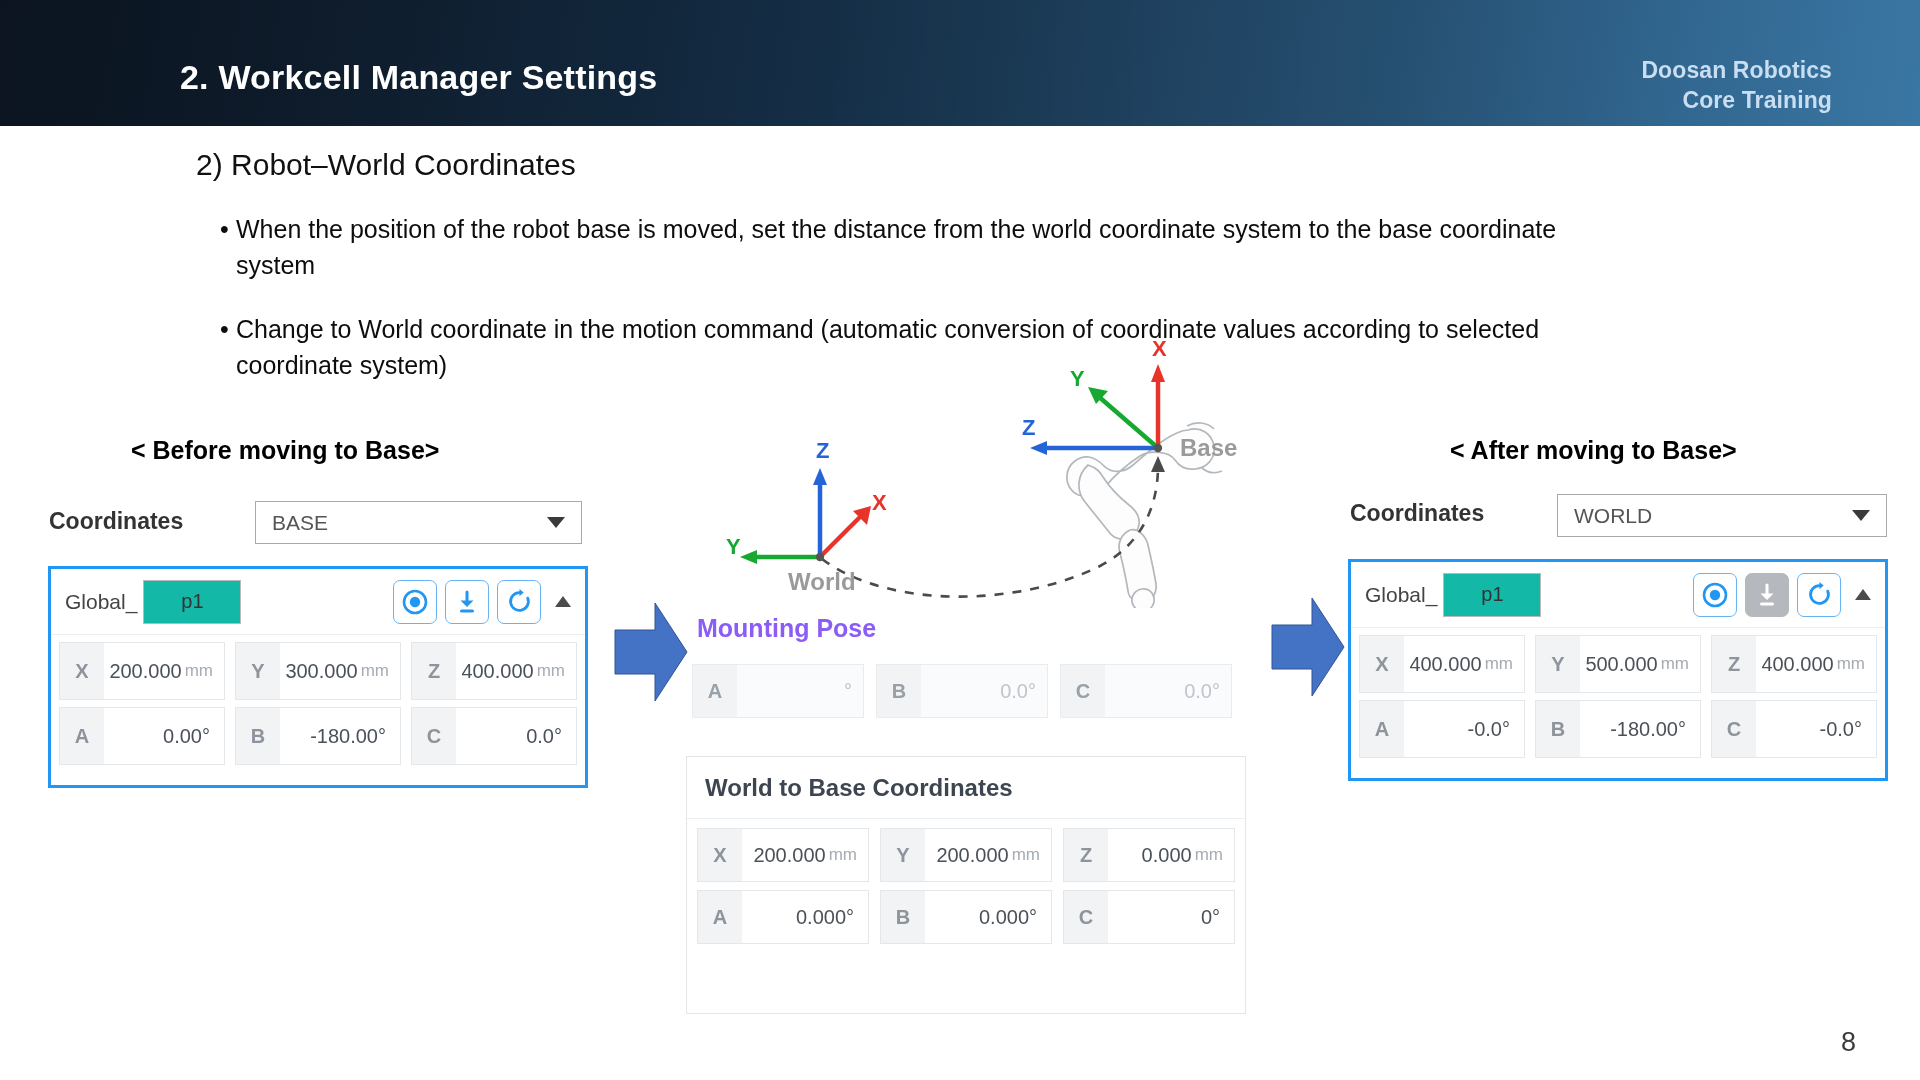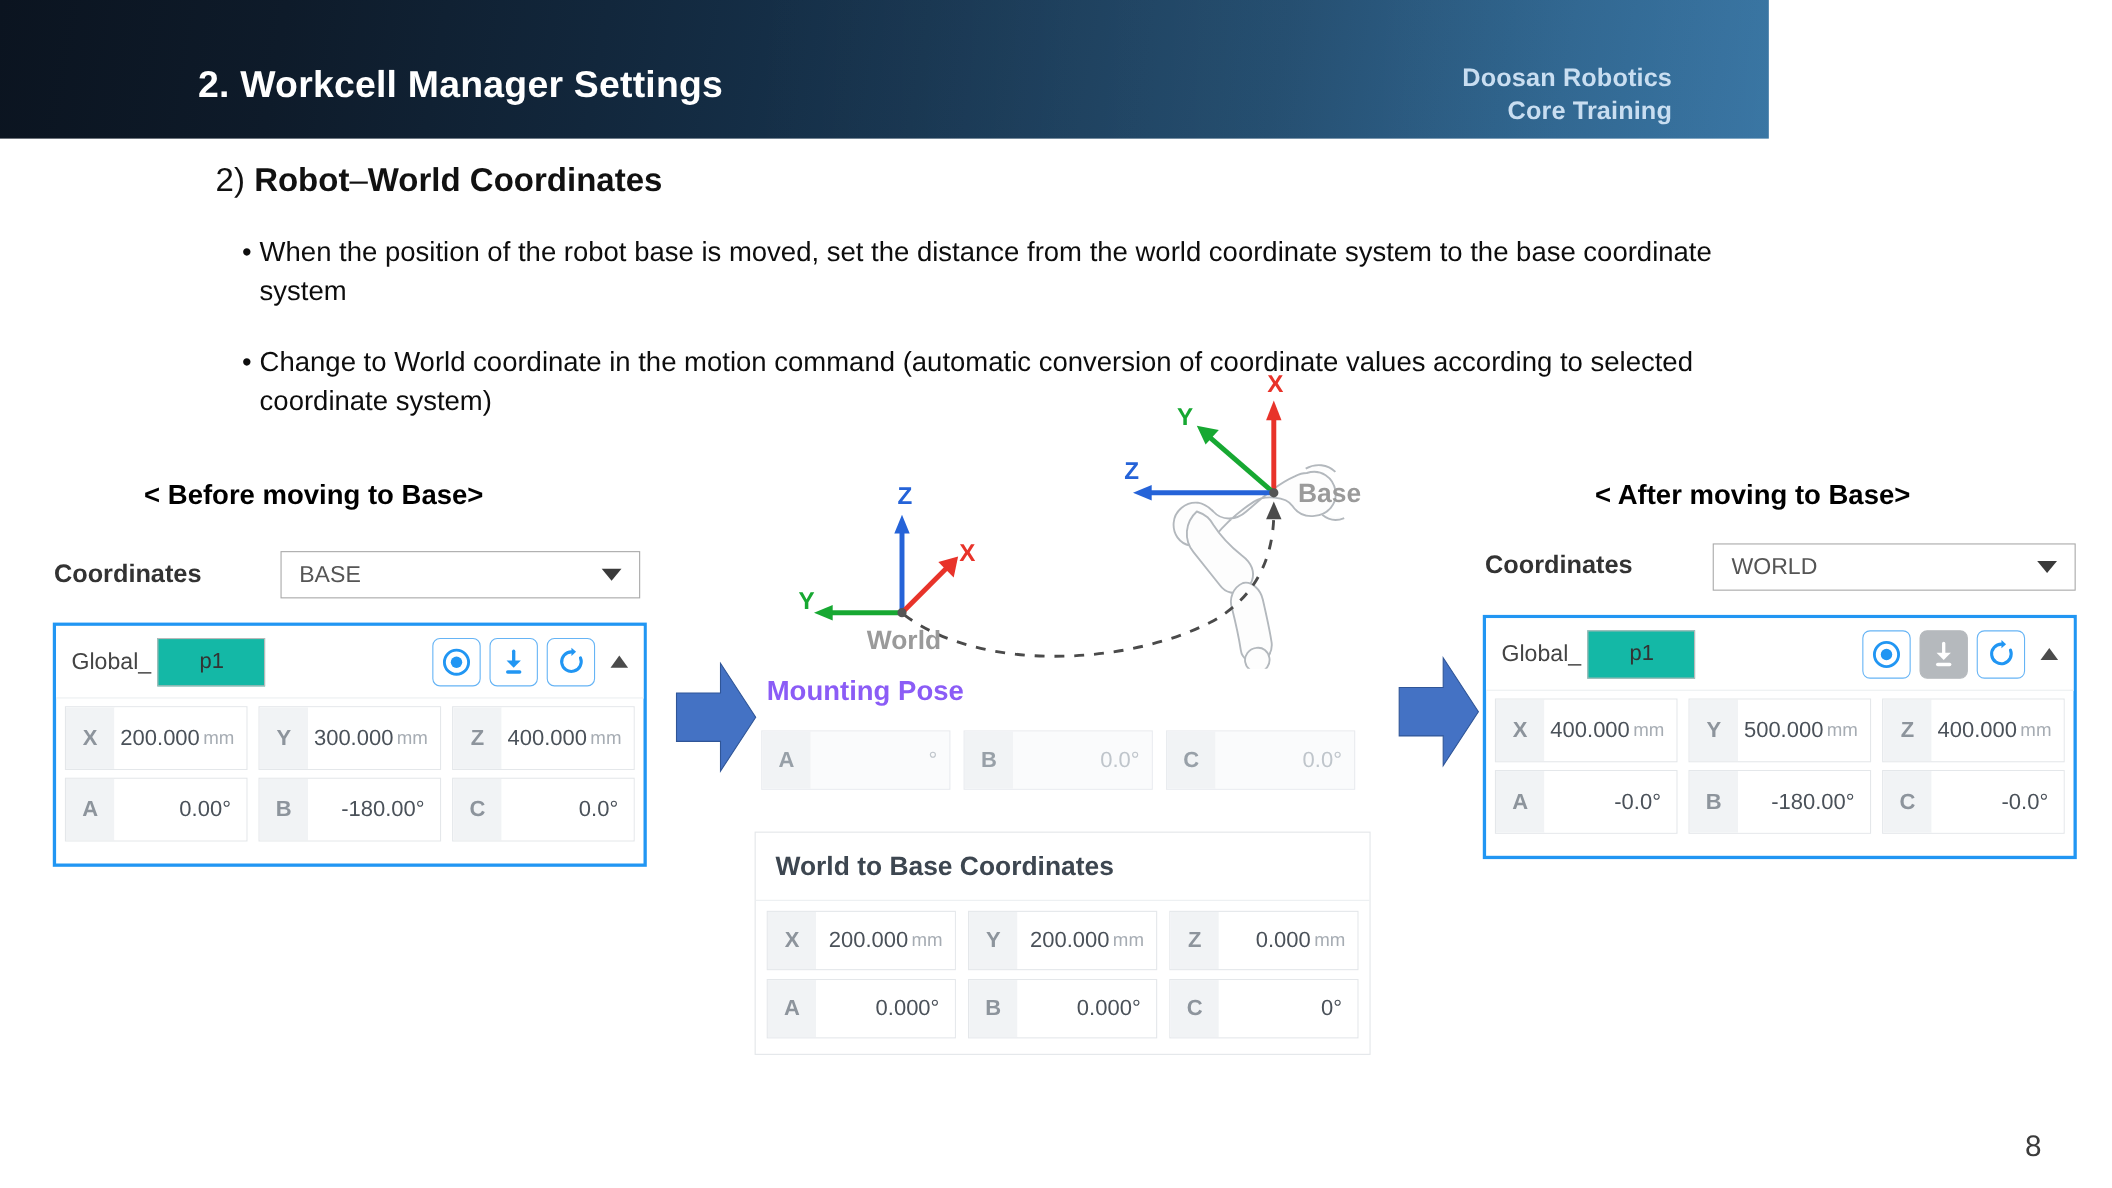--- a/index.html
+++ b/index.html
@@ -6,21 +6,21 @@
   html, body {
     width: 1920px; height: 1080px;
     background: #ffffff;
     font-family: "Liberation Sans", sans-serif;
     overflow: hidden;
   }
   .slide { position: relative; width: 1920px; height: 1080px; background: #fff; }
 
   
   .header {
-    position: absolute; left: 0; top: 0; width: 1608px; height: 126px;
+    position: absolute; left: 0; top: 0; width: 1920px; height: 126px;
     background: linear-gradient(100deg, #0b1420 0%, #0e1b2a 16%, #12273c 34%,
                                 #173550 52%, #1d486b 72%, #27608c 88%, #2e6e9e 100%);
     overflow: hidden;
   }
   .header::after {
     content: ""; position: absolute; right: 0; top: 0; width: 58%; height: 100%;
     background: linear-gradient(92deg, rgba(255,255,255,0.00) 0%, rgba(255,255,255,0.035) 45%, rgba(255,255,255,0.06) 100%);
     pointer-events: none;
   }
   .header-title {
@@ -34,21 +34,21 @@
     position: absolute; right: 88px; top: 55px;
     text-align: right; color: #c6dcf0; font-weight: 700; line-height: 1.32;
     font-size: 23px; letter-spacing: .1px;
   }
 
   
   .section-title {
     position: absolute; left: 196px; top: 148px;
     font-size: 30px; color: #111; white-space: nowrap;
   }
-  .section-title b { font-weight: 700; }
+  .section-title b { font-weight: 400; }
   .section-title .dash { font-weight: 400; }
   .bullet {
     position: absolute; font-size: 25px; color: #0d0d0d; line-height: 1.42;
   }
   .bullet .dot { position: absolute; left: 0; top: 0; }
   .bullet .txt { display: block; padding-left: 16px; }
   .bullet-1 { left: 220px; top: 212px; width: 1420px; }
   .bullet-2 { left: 220px; top: 312px; width: 1440px; }
 
   
@@ -137,21 +137,21 @@
   .mount-row {
     position: absolute; left: 692px; top: 664px; width: 540px;
     display: flex; gap: 12px;
   }
   .mount-row .field { height: 54px; border-color: #e9ecef; background: #fafbfc; }
   .mount-row .field .ax { background: #f1f3f5; color: #98a0a8; }
   .mount-row .field .fv { background: #fafbfc; color: #bfc5cb; }
 
   
   .w2b-card {
-    position: absolute; left: 686px; top: 756px; width: 560px; height: 203px;
+    position: absolute; left: 686px; top: 756px; width: 560px; height: 258px;
     border: 1px solid #e3e6e9; background: #fff;
   }
   .w2b-card .w2b-title {
     height: 62px; display: flex; align-items: center; padding-left: 18px;
     font-size: 24px; font-weight: 700; color: #3d4650;
     border-bottom: 1px solid #eceff1;
   }
   .w2b-grid { padding: 9px 10px 10px 10px; }
   .w2b-grid .pp-row { gap: 11px; margin-bottom: 8px; }
   .w2b-grid .field { height: 54px; }

